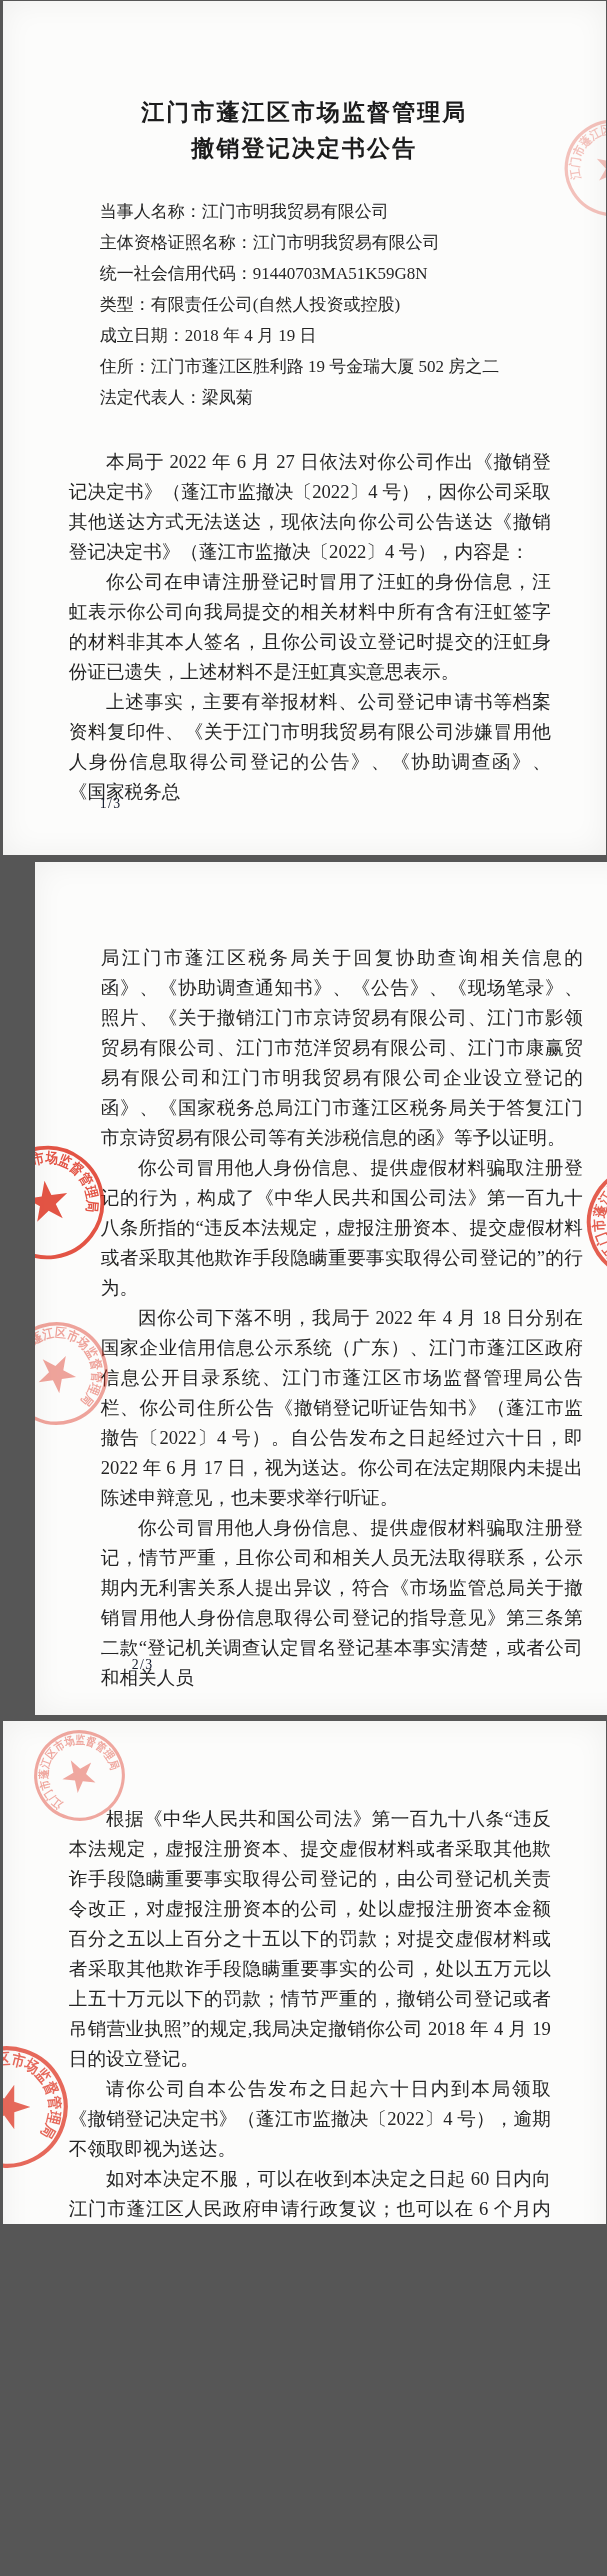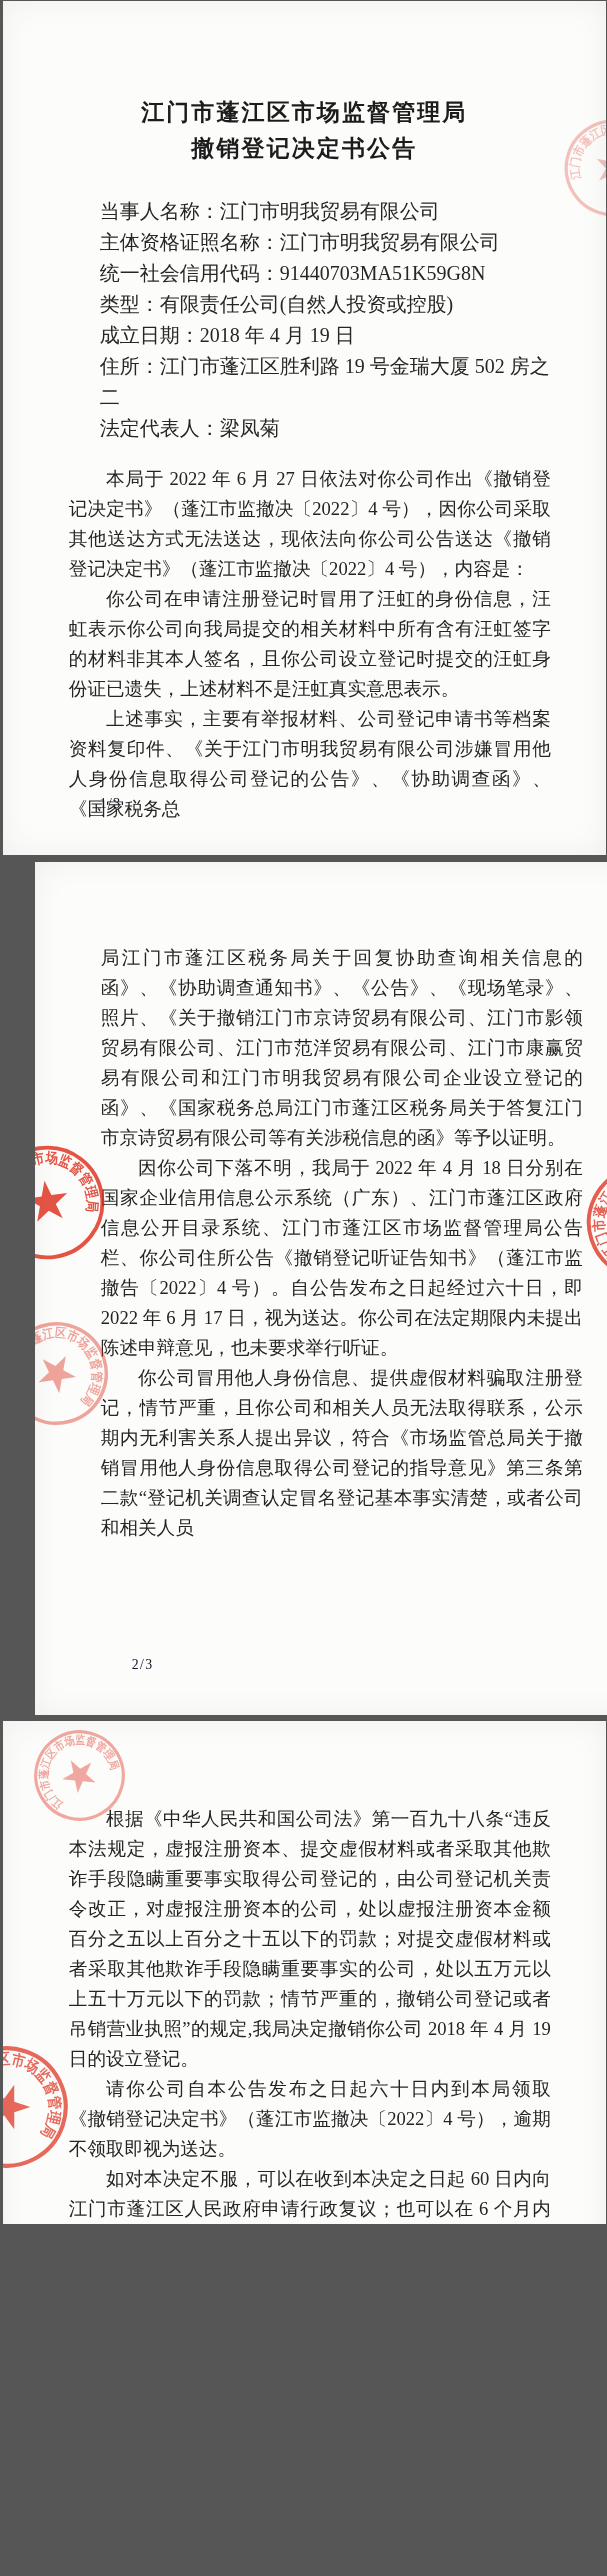--- a/index.html
+++ b/index.html
@@ -5,24 +5,24 @@
   html,body{margin:0;padding:0;background:#565656;}
   .canvas{position:relative;width:608px;height:2224px;background:#565656;overflow:hidden;
           font-family:"Liberation Serif","DejaVu Serif",serif;color:#262626;}
   .page{position:absolute;left:2.8px;width:603px;background:#fcfcfb;overflow:hidden;
         box-shadow:inset 0 0 31px rgba(0,0,0,0.055);}
   .page1{top:1.4px;height:854px;}
   .page2{top:862px;height:853px;margin-left:32px;}
   .page3{top:1721px;height:852px;}
   .doc-title{position:absolute;top:94px;left:0;width:100%;text-align:center;
              font-weight:bold;font-size:23px;line-height:36px;letter-spacing:2.1px;color:#1c1c1c;}
-  .info-block{position:absolute;top:195px;left:97px;right:45px;font-size:20px;line-height:31px;}
+  .info-block{position:absolute;top:195px;left:97px;right:45px;font-size:17px;line-height:31px;}
   .body-text{position:absolute;left:66px;right:55px;font-size:18.6px;line-height:30px;
              text-align:justify;color:#242424;}
-  .body-p1{top:463px;}
+  .body-p1{top:446px;}
   .body-p2{top:81px;}
   .body-p3{top:83px;}
   .body-text p{margin:0;text-indent:2em;}
   .body-text p.cont{text-indent:0;}
   .page-num{position:absolute;left:97px;top:795px;font-size:13.8px;letter-spacing:1.4px;color:#0f172a;}
   .sign-block{position:absolute;top:720px;right:121px;text-align:center;
               font-size:18.6px;line-height:32px;color:#242424;}
   .stamp{position:absolute;pointer-events:none;}
   .stamp svg{display:block;}
 </style>
@@ -57,20 +57,21 @@
           <polygon points="0,-34 7.6,-10.5 32.3,-10.5 12.4,4 20,27.5 0,13 -20,27.5 -12.4,4 -32.3,-10.5 -7.6,-10.5" fill="#dd2b18"></polygon>
           <path id="sealArc0" d="M -53.7,31 A 62,62 0 1 1 53.7,31" fill="none"></path>
           <text font-size="22" font-weight="bold" fill="#dd2b18"><textPath href="#sealArc0" textLength="250" lengthAdjust="spacingAndGlyphs">江门市蓬江区市场监督管理局</textPath></text>
         </svg>
       </div>
   </div>
 
   <div class="page page2">
     <div class="body-text body-p2">
       <p class="cont">局江门市蓬江区税务局关于回复协助查询相关信息的函》、《协助调查通知书》、《公告》、《现场笔录》、照片、《关于撤销江门市京诗贸易有限公司、江门市影领贸易有限公司、江门市范洋贸易有限公司、江门市康赢贸易有限公司和江门市明我贸易有限公司企业设立登记的函》、《国家税务总局江门市蓬江区税务局关于答复江门市京诗贸易有限公司等有关涉税信息的函》等予以证明。</p>
+      <p>你公司冒用他人身份信息、提供虚假材料骗取注册登记的行为，构成了《中华人民共和国公司法》第一百九十八条所指的“违反本法规定，虚报注册资本、提交虚假材料或者采取其他欺诈手段隐瞒重要事实取得公司登记的”的行为。</p>
       <p>因你公司下落不明，我局于 2022 年 4 月 18 日分别在国家企业信用信息公示系统（广东）、江门市蓬江区政府信息公开目录系统、江门市蓬江区市场监督管理局公告栏、你公司住所公告《撤销登记听证告知书》（蓬江市监撤告〔2022〕4 号）。自公告发布之日起经过六十日，即 2022 年 6 月 17 日，视为送达。你公司在法定期限内未提出陈述申辩意见，也未要求举行听证。</p>
       <p>你公司冒用他人身份信息、提供虚假材料骗取注册登记，情节严重，且你公司和相关人员无法取得联系，公示期内无利害关系人提出异议，符合《市场监管总局关于撤销冒用他人身份信息取得公司登记的指导意见》第三条第二款“登记机关调查认定冒名登记基本事实清楚，或者公司和相关人员</p>
     </div>
     <div class="page-num">2/3</div>
     <div class="stamp" style="left:-52px;top:276px;width:129px;height:129px;opacity:.8;transform:rotate(-8deg);">
         <svg viewBox="-100 -100 200 200" width="100%" height="100%">
           <circle cx="0" cy="0" r="85" fill="none" stroke="#dd2b18" stroke-width="6"></circle>
           <polygon points="0,-34 7.6,-10.5 32.3,-10.5 12.4,4 20,27.5 0,13 -20,27.5 -12.4,4 -32.3,-10.5 -7.6,-10.5" fill="#dd2b18"></polygon>
           <path id="sealArc1" d="M -53.7,31 A 62,62 0 1 1 53.7,31" fill="none"></path>
           <text font-size="22" font-weight="bold" fill="#dd2b18"><textPath href="#sealArc1" textLength="250" lengthAdjust="spacingAndGlyphs">江门市蓬江区市场监督管理局</textPath></text>

